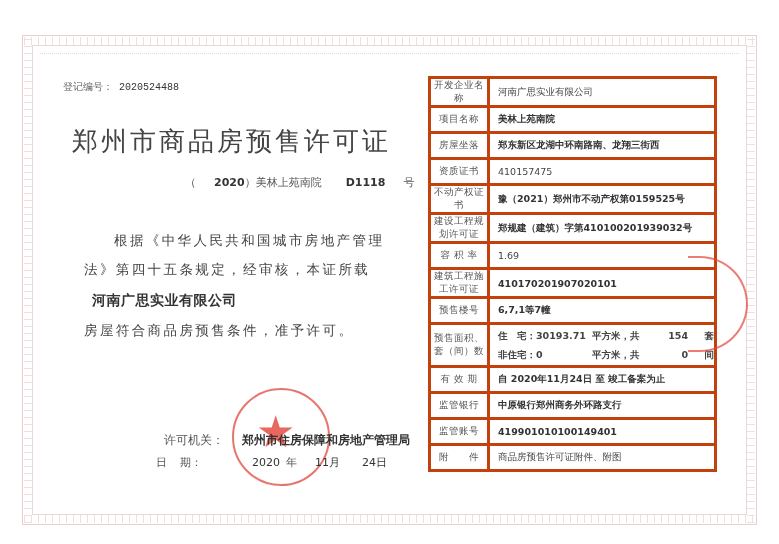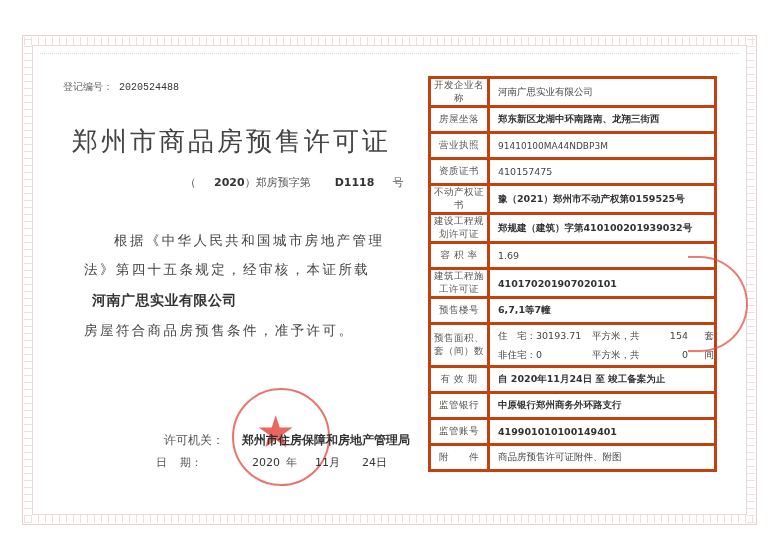--- a/index.html
+++ b/index.html
@@ -58,21 +58,21 @@
   table.info {
     position: absolute; left: 428px; top: 76px; border-collapse: collapse;
     width: 289px; font-size: 9.5px;
   }
   table.info td { border: 3px solid #c2410c; padding: 0; height: 23px; }
   table.info td.k { width: 88px; text-align: center; color: #555; letter-spacing: 0.5px; }
   table.info td.v { padding-left: 8px; color: #333; font-weight: bold; }
   table.info td.v.plain { font-weight: normal; color: #444; }
   table.info td.v.mono { font-family: "DejaVu Sans", sans-serif; font-size: 9px; }
   table.info tr.tall td { height: 40px; }
-  .area-line { display: flex; font-weight: normal; color: #444; line-height: 19px; }
+  .area-line { display: flex; font-weight: bold; color: #444; line-height: 19px; }
   .area-line .a1 { width: 94px; }
   .area-line .a2 { width: 74px; }
   .area-line .a3 { width: 22px; text-align: right; }
   .area-line .a4 { width: 26px; text-align: right; }
 
   .seal {
     position: absolute; left: 232px; top: 388px; width: 98px; height: 98px; border-radius: 50%;
     border: 2px solid rgba(225, 70, 60, 0.75); box-sizing: border-box;
   }
   .seal .star {
@@ -91,21 +91,21 @@
 <div class="frame-inner"></div>
 <div class="frame-dotted"></div>
 
 <div class="reg-no">
   <span>登记编号：</span><span class="val">2020524488</span>
 </div>
 
 <div class="title">郑州市商品房预售许可证</div>
 
 <div class="docnum">
-  <span>（</span><span class="gap1"></span><span class="bold">2020</span><span>）郑房预字第</span><span class="gap2"></span><span class="bold">D1118</span><span class="gap3"></span><span>号</span>
+  <span>（</span><span class="gap1"></span><span class="bold">2020</span><span>）美林上苑南院</span><span class="gap2"></span><span class="bold">D1118</span><span class="gap3"></span><span>号</span>
 </div>
 
 <div class="body-line line1">根据《中华人民共和国城市房地产管理</div>
 <div class="body-line line2">法》第四十五条规定，经审核，本证所载</div>
 <div class="company">河南广思实业有限公司</div>
 <div class="body-line line3">房屋符合商品房预售条件，准予许可。</div>
 
 <div class="seal">
   <span class="star">★</span>
 </div>
@@ -117,26 +117,26 @@
   <span class="label-day">日</span><span>期：</span><span class="year">2020</span><span class="sep1">年</span><span class="month">11月</span><span class="day">24日</span>
 </div>
 
 <table class="info">
   <tbody>
       <tr>
         <td class="k">开发企业名称</td>
         <td class="v plain">河南广思实业有限公司</td>
       </tr>
   <tr>
+        <td class="k">项目名称</td>
+        <td class="v">美林上苑南院</td>
+      </tr>
+  <tr>
         <td class="k">房屋坐落</td>
         <td class="v">郑东新区龙湖中环南路南、龙翔三街西</td>
-      </tr>
-  <tr>
-        <td class="k">营业执照</td>
-        <td class="v plain mono">91410100MA44NDBP3M</td>
       </tr>
   <tr>
         <td class="k">资质证书</td>
         <td class="v plain">410157475</td>
       </tr>
   <tr>
         <td class="k">不动产权证书</td>
         <td class="v">豫（2021）郑州市不动产权第0159525号</td>
       </tr>
   <tr>

